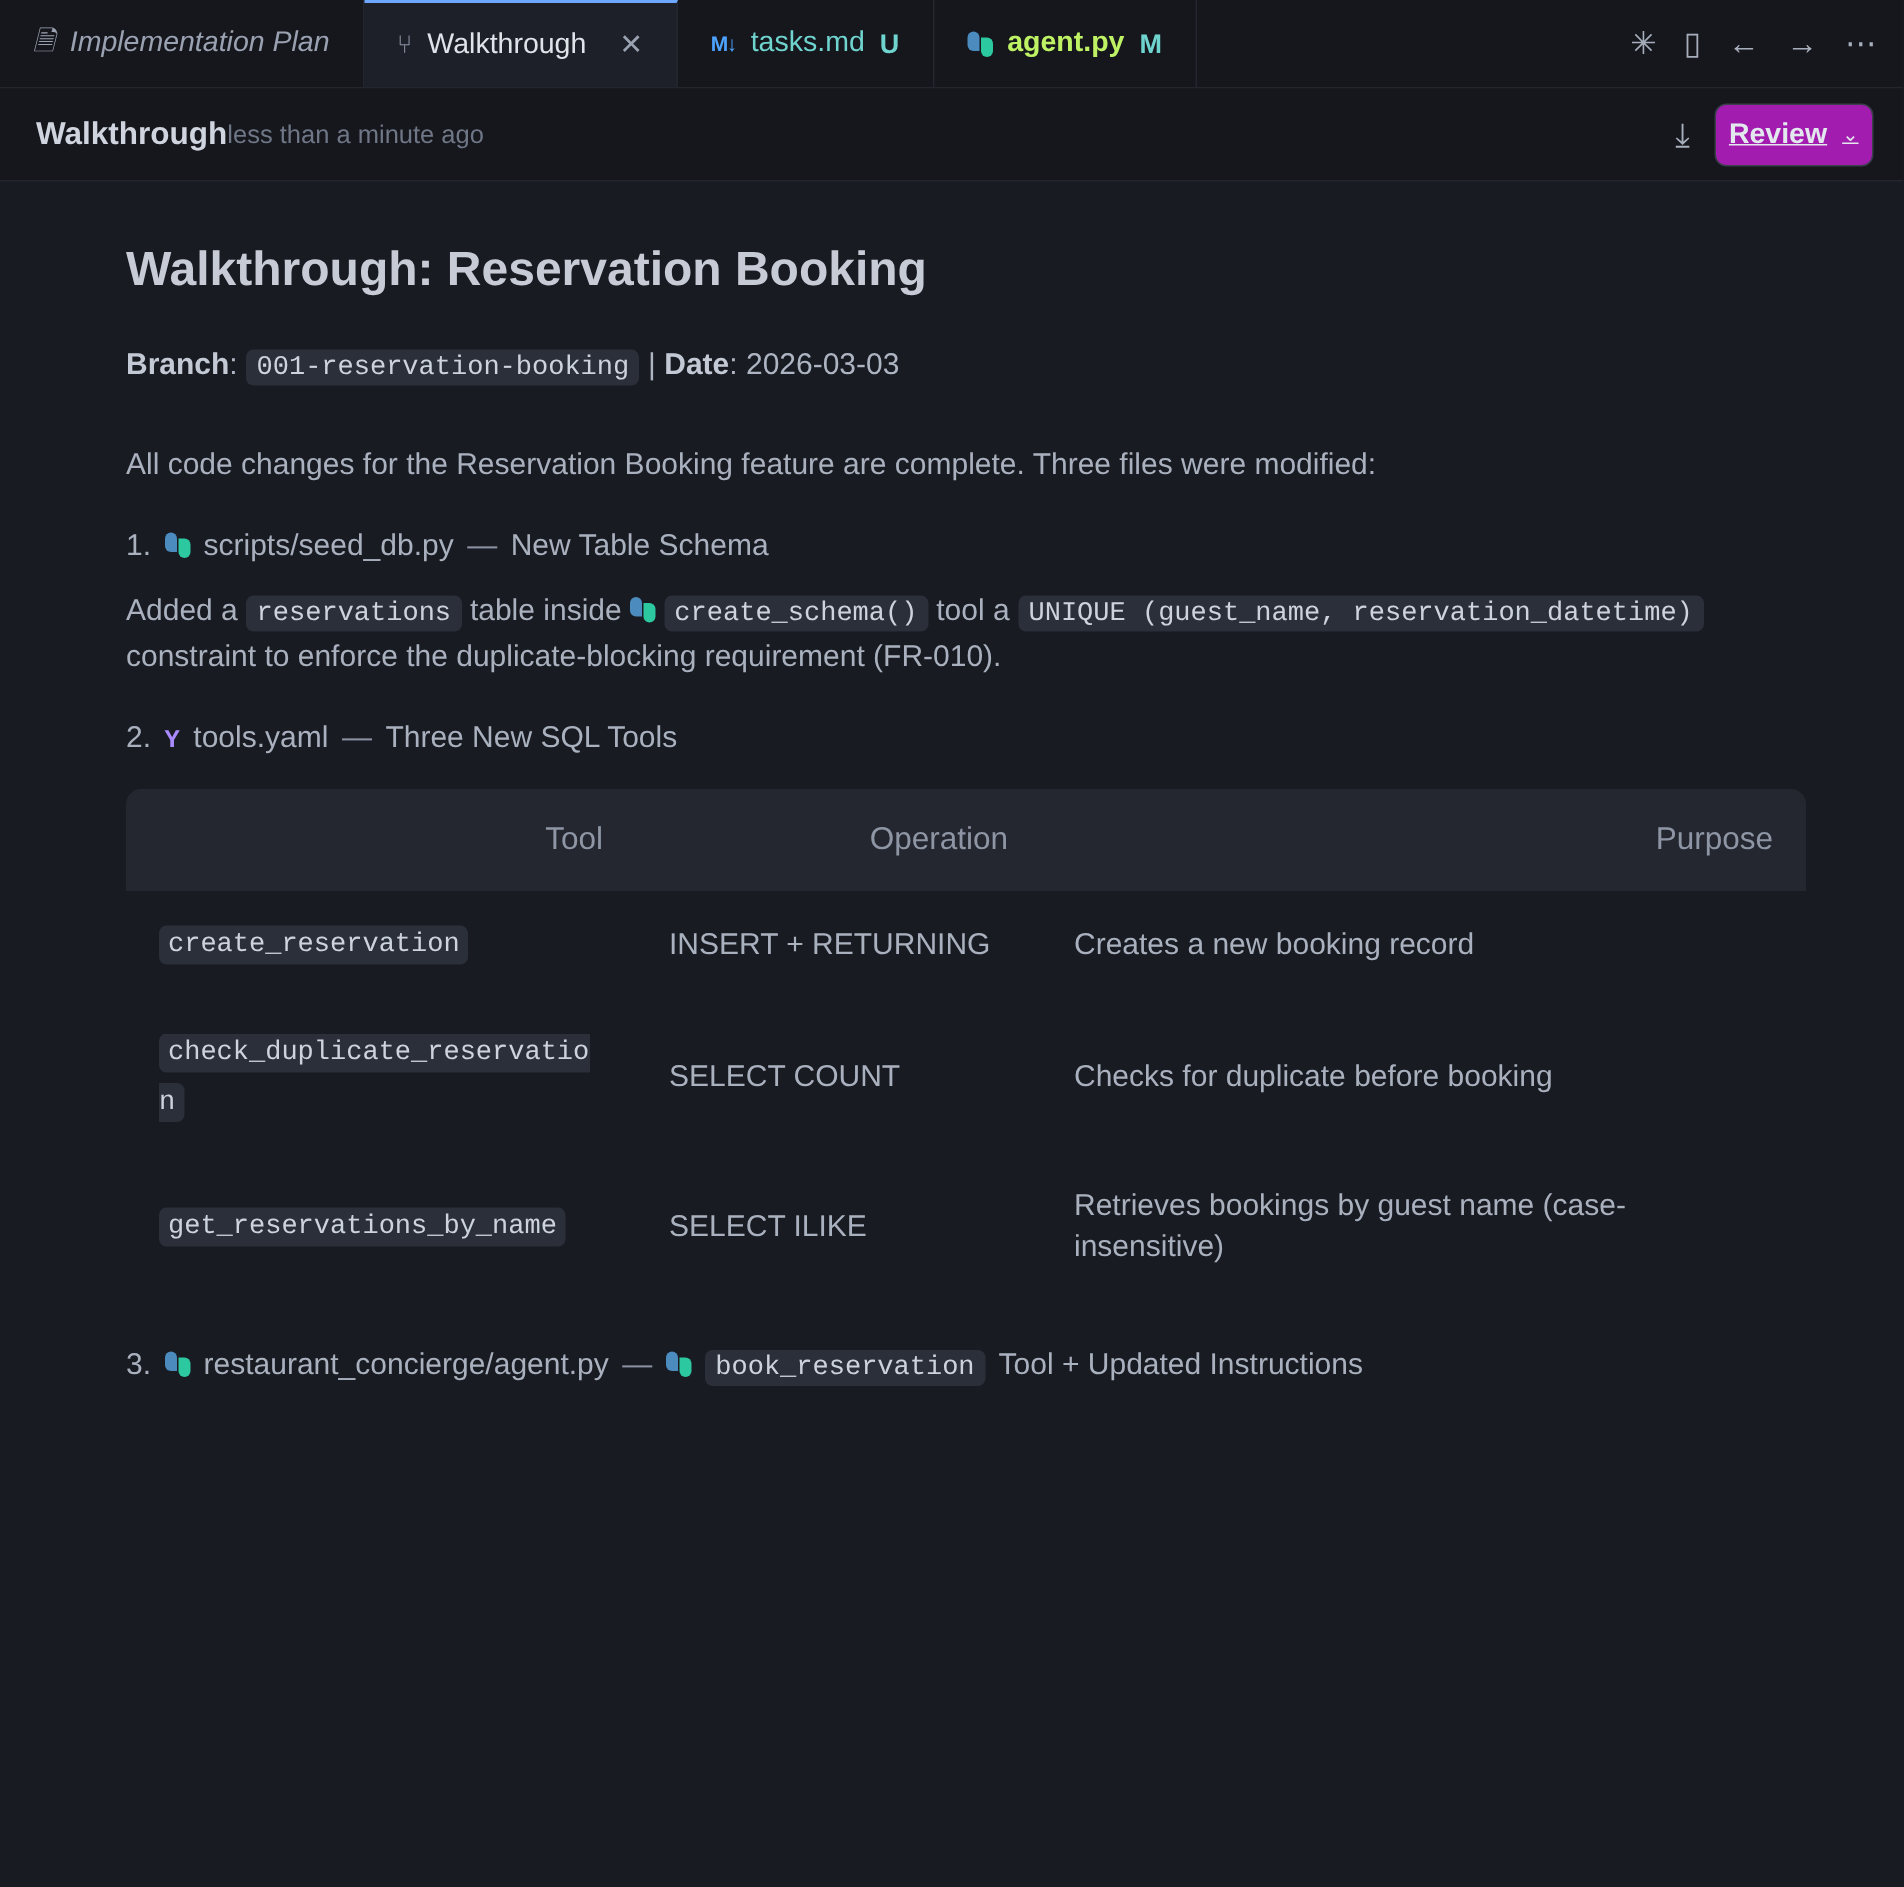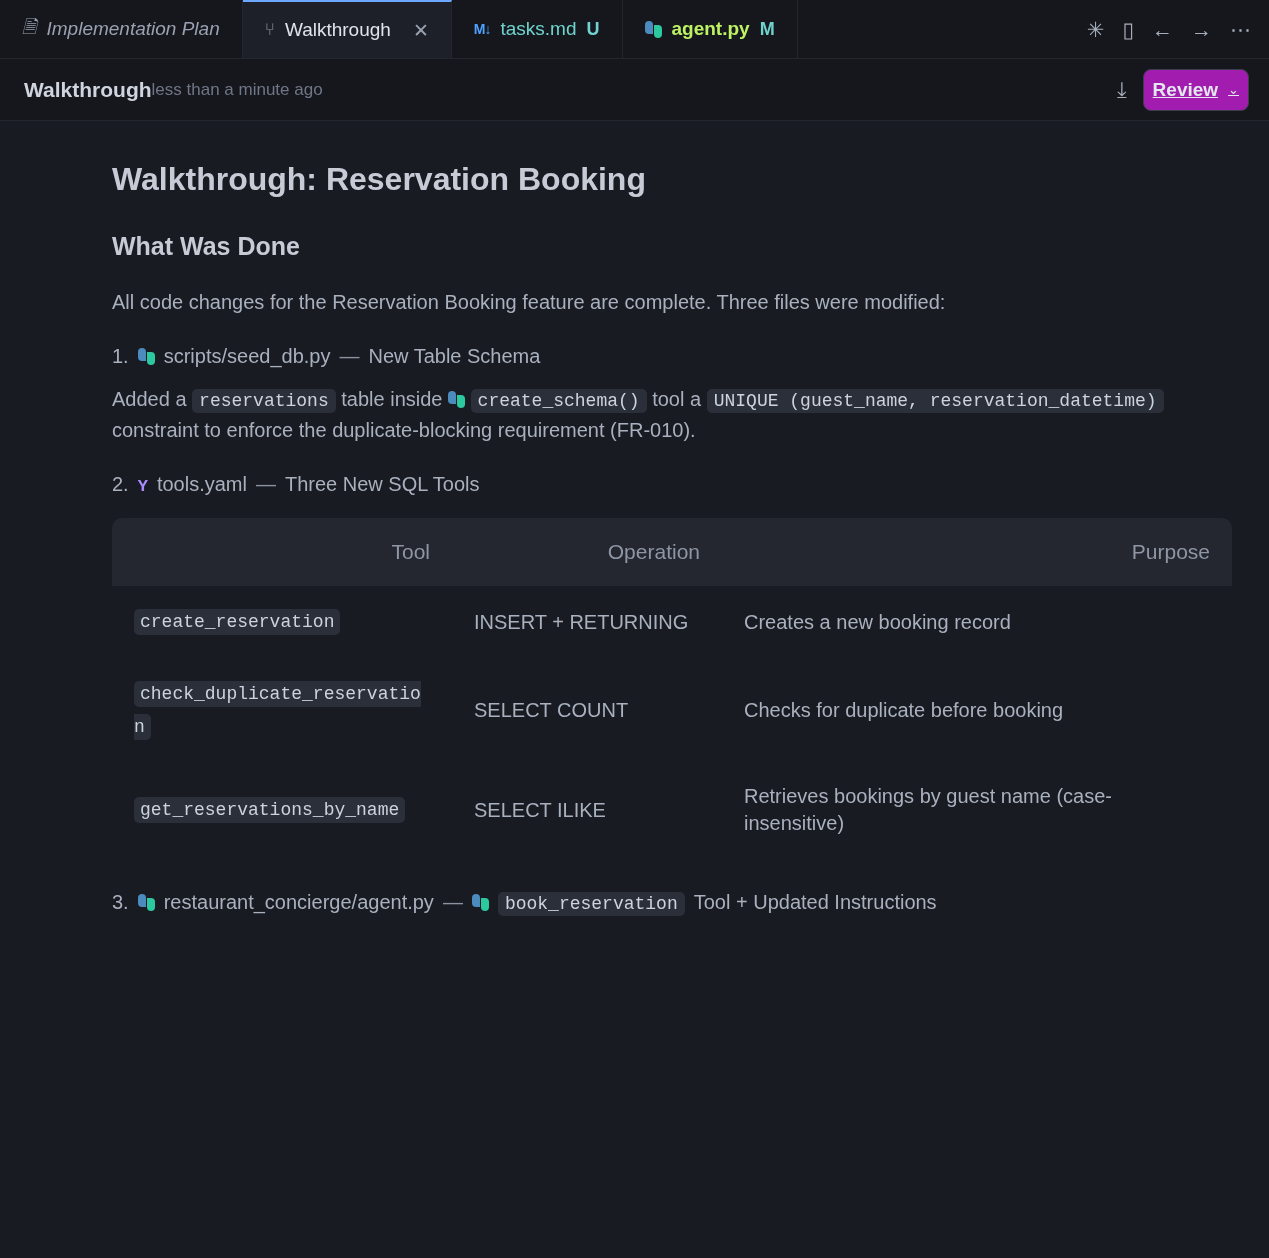--- a/index.html
+++ b/index.html
@@ -138,21 +138,21 @@
     padding: 9px 9px;
     font-size: 19px;
     color: #e3e7ee;
     font-weight: bold;
     text-decoration: underline;
   }
   .review-btn .chev { font-size: 13px; font-weight: normal; }
 
   
   .content {
-    padding: 40px 72px 0 112px;
+    padding: 40px 72px 0 84px;
     height: calc(1258px - 59px - 62px);
     overflow: hidden;
   }
   h1.doc-title {
     margin: 0 0 34px 0;
     font-size: 32px;
     color: #c6cbd6;
     font-weight: bold;
   }
   .meta {
@@ -298,22 +298,28 @@
       <span>Review</span>
       <span class="chev">⌄</span>
     </div>
   </div>
 </div>
 
 <div class="content">
 
   <h1 class="doc-title">Walkthrough: Reservation Booking</h1>
 
-
-  <h2 class="section">What Was Done</h2>
+  <div class="meta">
+    <b>Branch</b><span>: </span>
+    <span class="code">001-reservation-booking</span>
+    <span>|</span>
+    <b>Date</b><span>: </span>
+    <span>2026-03-03</span>
+  </div>
+
 
   <p class="body">All code changes for the Reservation Booking feature are complete. Three files were modified:</p>
 
   <div class="item-line">
     <span class="num">1.</span>
     <span class="py-icon inline-ic"></span>
     <span>scripts/seed_db.py</span>
     <span class="dash">—</span>
     <span>New Table Schema</span>
   </div>

